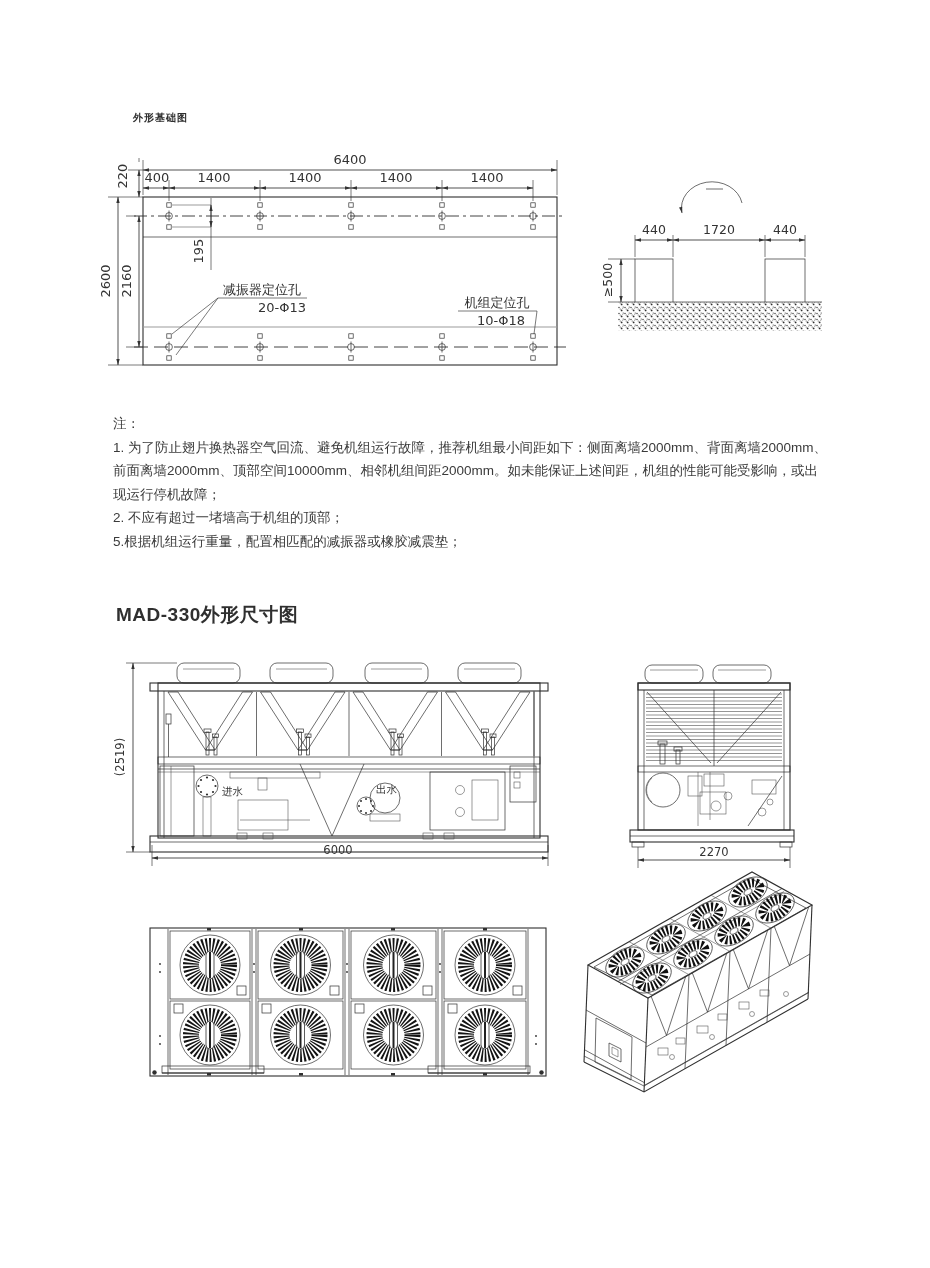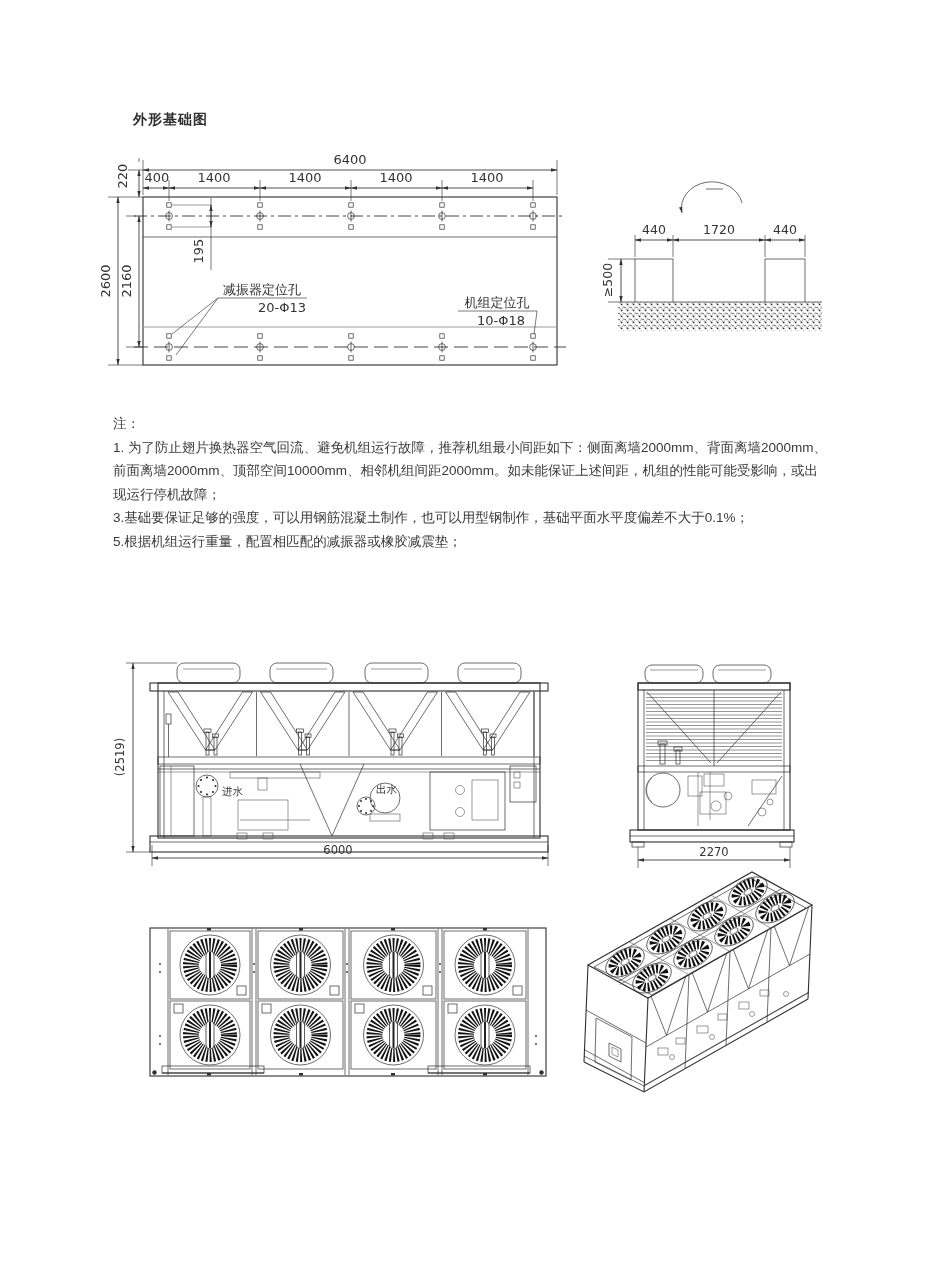--- a/index.html
+++ b/index.html
@@ -1,19 +1,19 @@
 <!DOCTYPE html>
 <html><head>
 <meta charset="utf-8">
 <style>
   html,body{margin:0;padding:0;background:#fff;}
   #page{position:relative;width:930px;height:1268px;background:#fff;overflow:hidden;
         font-family:"Liberation Sans","DejaVu Sans",sans-serif;color:#333;}
   .abs{position:absolute;}
-  h1.sec{font-size:14px;font-weight:bold;color:#2f2f2f;margin:0;letter-spacing:1px;}
+  h1.sec{font-size:10px;font-weight:bold;color:#2f2f2f;margin:0;letter-spacing:1px;}
   h2.sec{font-size:19px;font-weight:600;color:#2f2f2f;margin:0;letter-spacing:.5px;}
   .notes{font-size:13.5px;line-height:23.6px;color:#3a3a3a;}
   .notes p{margin:0;}
   svg{overflow:visible;display:block;}
   svg text{font-family:"DejaVu Sans","Liberation Sans",sans-serif;fill:#333;}
   .s{stroke:#2f2f2f;fill:none;stroke-width:1.1;}
   .s2{stroke:#2f2f2f;fill:none;stroke-width:.7;}
   .s3{stroke:#4a4a4a;fill:none;stroke-width:.55;}
   .gray{stroke:#9b9b9b;fill:none;stroke-width:1;}
   .dim{stroke:#333;stroke-width:.85;fill:none;}
@@ -189,24 +189,25 @@
       <line x1="608" y1="259" x2="635" y2="259" class="ext"></line>
       <line x1="608" y1="302" x2="618" y2="302" class="ext"></line>
       <line x1="621" y1="259" x2="621" y2="302" class="dim" marker-start="url(#arr)" marker-end="url(#arr)"></line>
       <text class="dm" transform="rotate(-90 612 280)" x="612" y="280" text-anchor="middle">≥500</text>
     </g>
   </svg>
 
   <div class="notes abs" style="left:113px;top:412px;width:716px">
     <p>注：</p>
     <p>1. 为了防止翅片换热器空气回流、避免机组运行故障，推荐机组最小间距如下：侧面离墙2000mm、背面离墙2000mm、前面离墙2000mm、顶部空间10000mm、相邻机组间距2000mm。如未能保证上述间距，机组的性能可能受影响，或出现运行停机故障；</p>
-    <p>3.基础要保证足够的强度，可以用钢筋混凝土制作，也可以用型钢制作，基础平面水平度偏差不大于0.1%；</p>
+    <p>2. 不应有超过一堵墙高于机组的顶部；</p>
     <p>5.根据机组运行重量，配置相匹配的减振器或橡胶减震垫；</p>
   </div>
 
+  <h2 class="sec abs" style="left:116px;top:602px">MAD-330外形尺寸图</h2>
 
   <svg class="abs" style="left:105px;top:648px" width="475" height="228" viewBox="105 648 475 228">
     <g>
       <rect x="177" y="663" width="63" height="20" rx="7" class="s2"></rect>
         <line x1="183" y1="669" x2="234" y2="669" class="s3"></line>
       <rect x="270" y="663" width="63" height="20" rx="7" class="s2"></rect>
         <line x1="276" y1="669" x2="327" y2="669" class="s3"></line>
       <rect x="365" y="663" width="63" height="20" rx="7" class="s2"></rect>
         <line x1="371" y1="669" x2="422" y2="669" class="s3"></line>
       <rect x="458" y="663" width="63" height="20" rx="7" class="s2"></rect>

